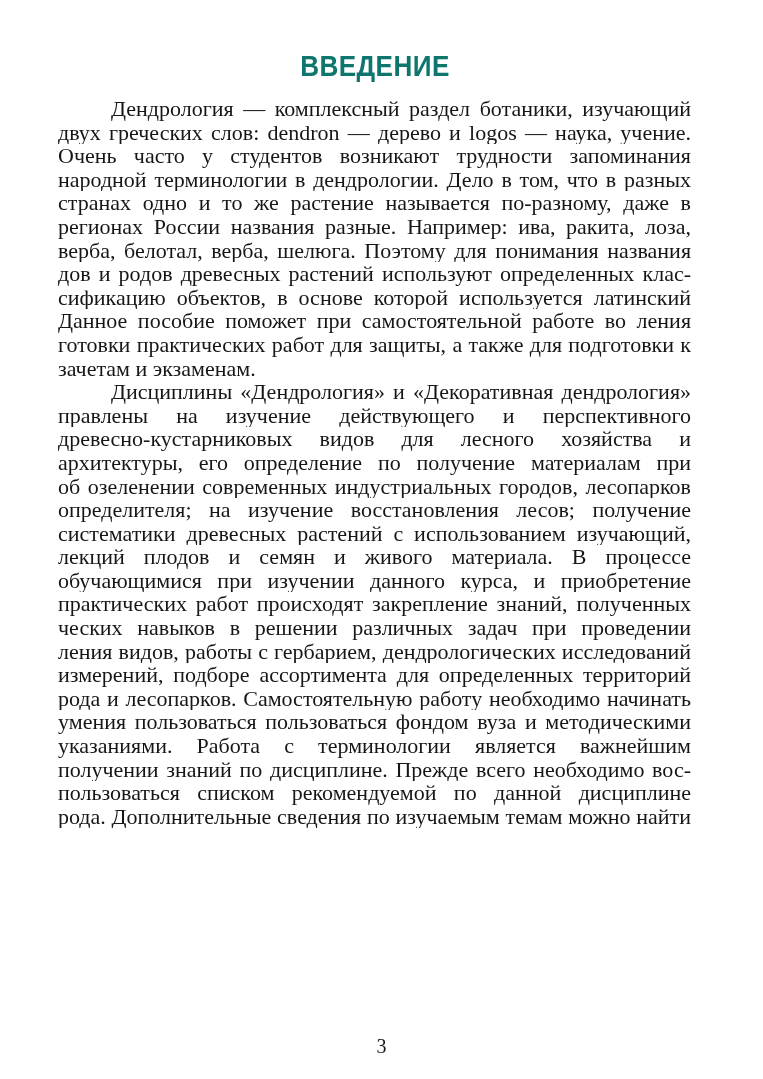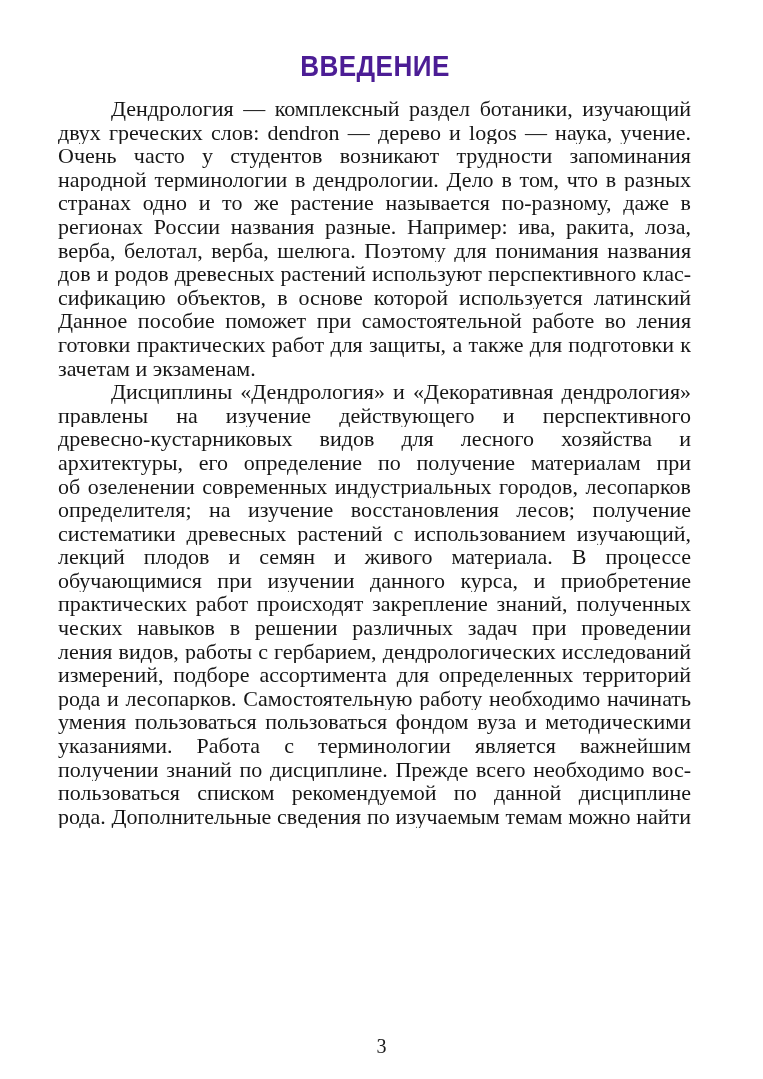--- a/index.html
+++ b/index.html
@@ -21,21 +21,21 @@
     position: absolute;
     top: 50px;
     left: 58px;
     width: 633px;
     margin: 0;
     text-align: center;
     font-family: "Liberation Sans", sans-serif;
     font-weight: 700;
     font-size: 30px;
     line-height: 32px;
-    color: #4c1d95;
+    color: #0f766e;
   }
   .title-inner {
     display: inline-block;
     transform: scaleX(0.87);
     transform-origin: center;
     letter-spacing: 0.5px;
   }
   .body-text {
     position: absolute;
     top: 97px;
@@ -72,21 +72,21 @@
 
   <main class="body-text">
       <div class="para">
         <div class="line first">Дендрология — комплексный раздел ботаники, изучающий дре-</div>
         <div class="line">двух греческих слов: dendron — дерево и logos — наука, учение.</div>
         <div class="line">Очень часто у студентов возникают трудности запоминания между-</div>
         <div class="line">народной терминологии в дендрологии. Дело в том, что в разных</div>
         <div class="line">странах одно и то же растение называется по-разному, даже в разных</div>
         <div class="line">регионах России названия разные. Например: ива, ракита, лоза, чер-</div>
         <div class="line">верба, белотал, верба, шелюга. Поэтому для понимания названия ви-</div>
-        <div class="line">дов и родов древесных растений используют перспективного клас-</div>
+        <div class="line">дов и родов древесных растений используют определенных клас-</div>
         <div class="line">сификацию объектов, в основе которой используется латинский язык.</div>
         <div class="line">Данное пособие поможет при самостоятельной работе во ления под-</div>
         <div class="line">готовки практических работ для защиты, а также для подготовки к</div>
         <div class="line last">зачетам и экзаменам.</div>
       </div>
       <div class="para">
         <div class="line first">Дисциплины «Дендрология» и «Декоративная дендрология» на-</div>
         <div class="line">правлены на изучение действующего и перспективного ассортимента</div>
         <div class="line">древесно-кустарниковых видов для лесного хозяйства и ландшафтной</div>
         <div class="line">архитектуры, его определение по получение материалам при помощи</div>

